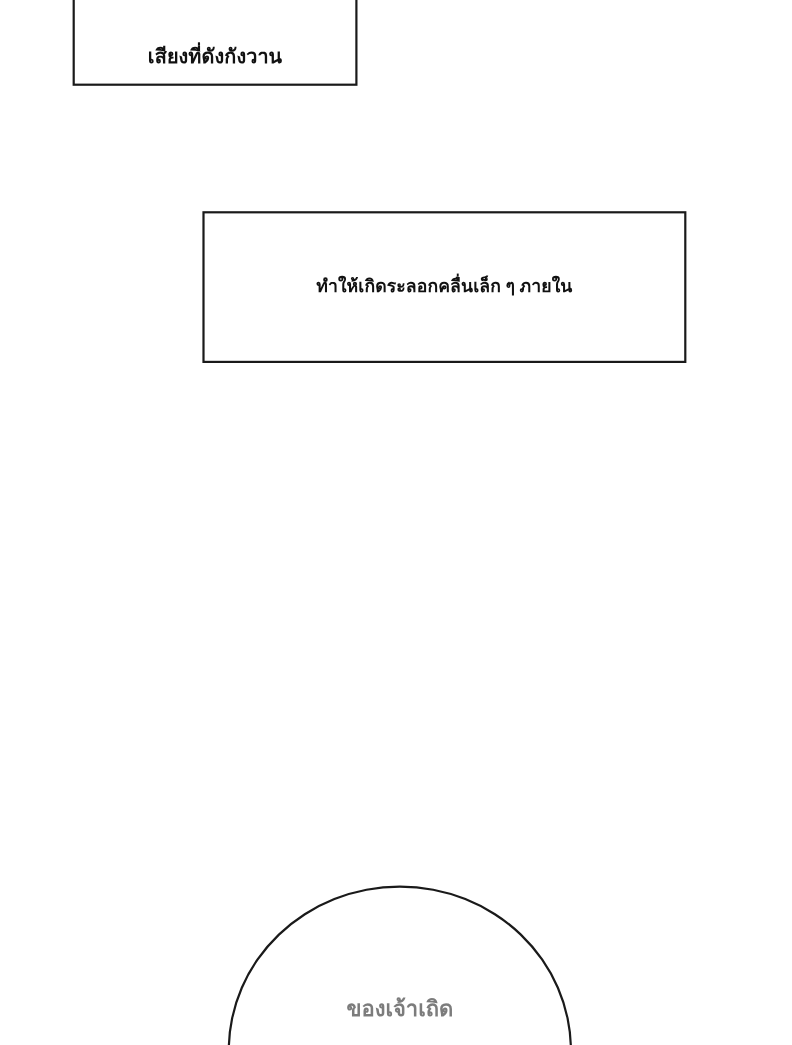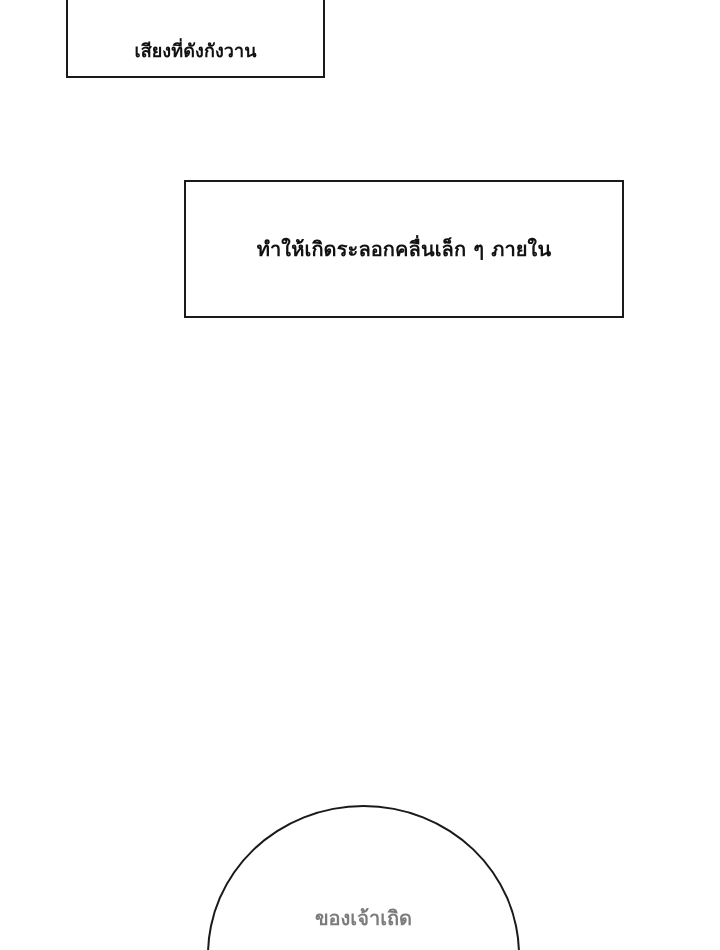--- a/index.html
+++ b/index.html
@@ -42,25 +42,25 @@
     width: 259px;
     height: 120px;
     padding: 0 10px;
     font-size: 18px;
     align-items: flex-end;
     padding-bottom: 12px;
   }
 
   #box-main {
     left: 184px;
-    top: 180px;
+    top: 192px;
     width: 440px;
     height: 138px;
     padding: 0 28px;
-    font-size: 20px;
+    font-size: 16px;
   }
 
   #box-main .lines {
     display: block;
   }
   #box-main .line {
     display: block;
     white-space: nowrap;
   }
 
@@ -92,21 +92,21 @@
     display: block;
     white-space: nowrap;
   }
   #bubble-bottom .line.faded {
     opacity: 0.55;
   }
 </style>
 </head>
 <body>
 
-<div class="panel" style="left:0;top:0;width:720px;height:950px;">
+<div class="panel" style="left:0;top:0;width:720px;height:950px;font-family:Liberation Serif, serif;">
 
   <div class="speech-box" id="box-top">
     <span>เสียงที่ดังกังวาน</span>
   </div>
 
   <div class="speech-box" id="box-main">
     <span class="lines">
       <span class="line">ทำให้เกิดระลอกคลื่นเล็ก ๆ ภายใน</span>
     </span>
   </div>

